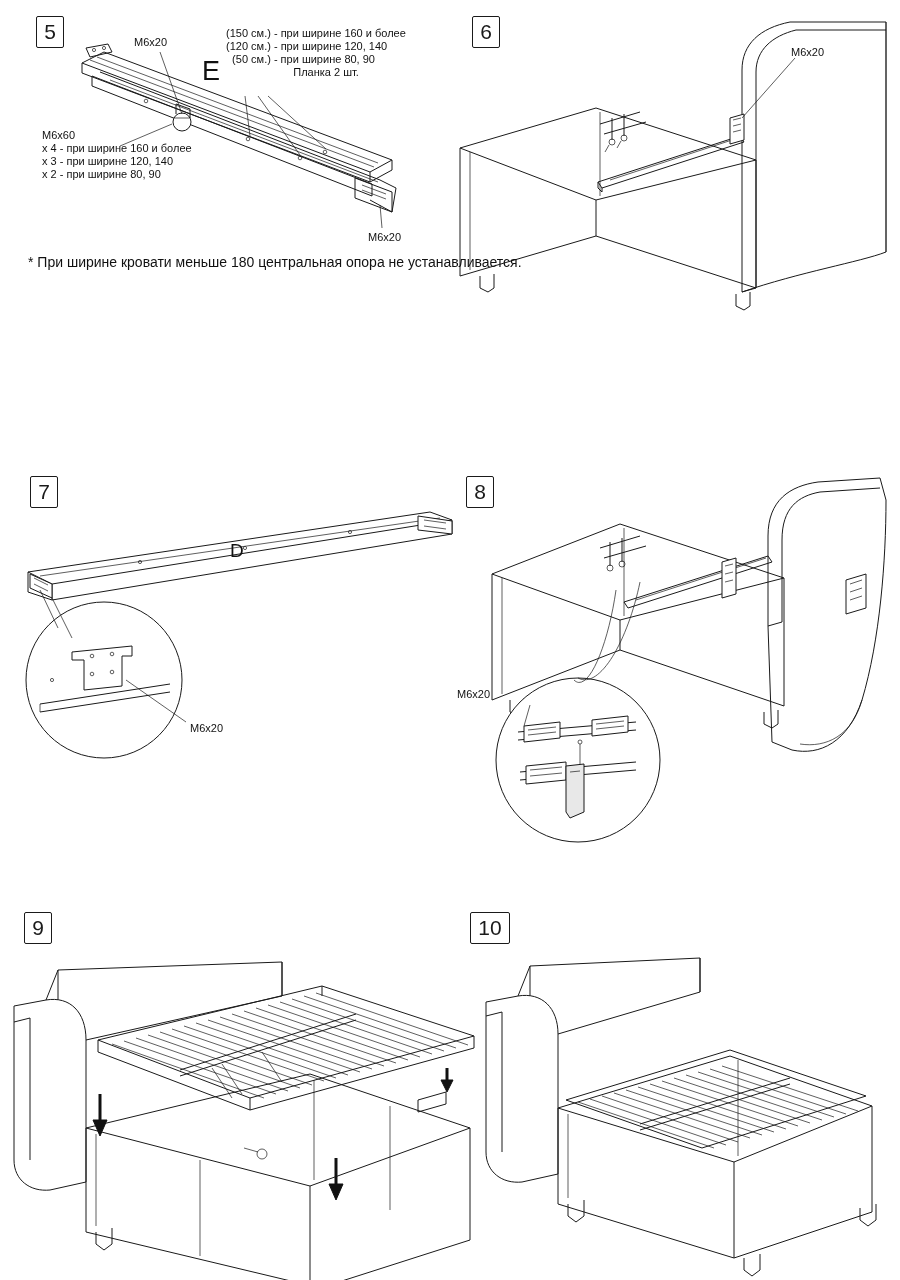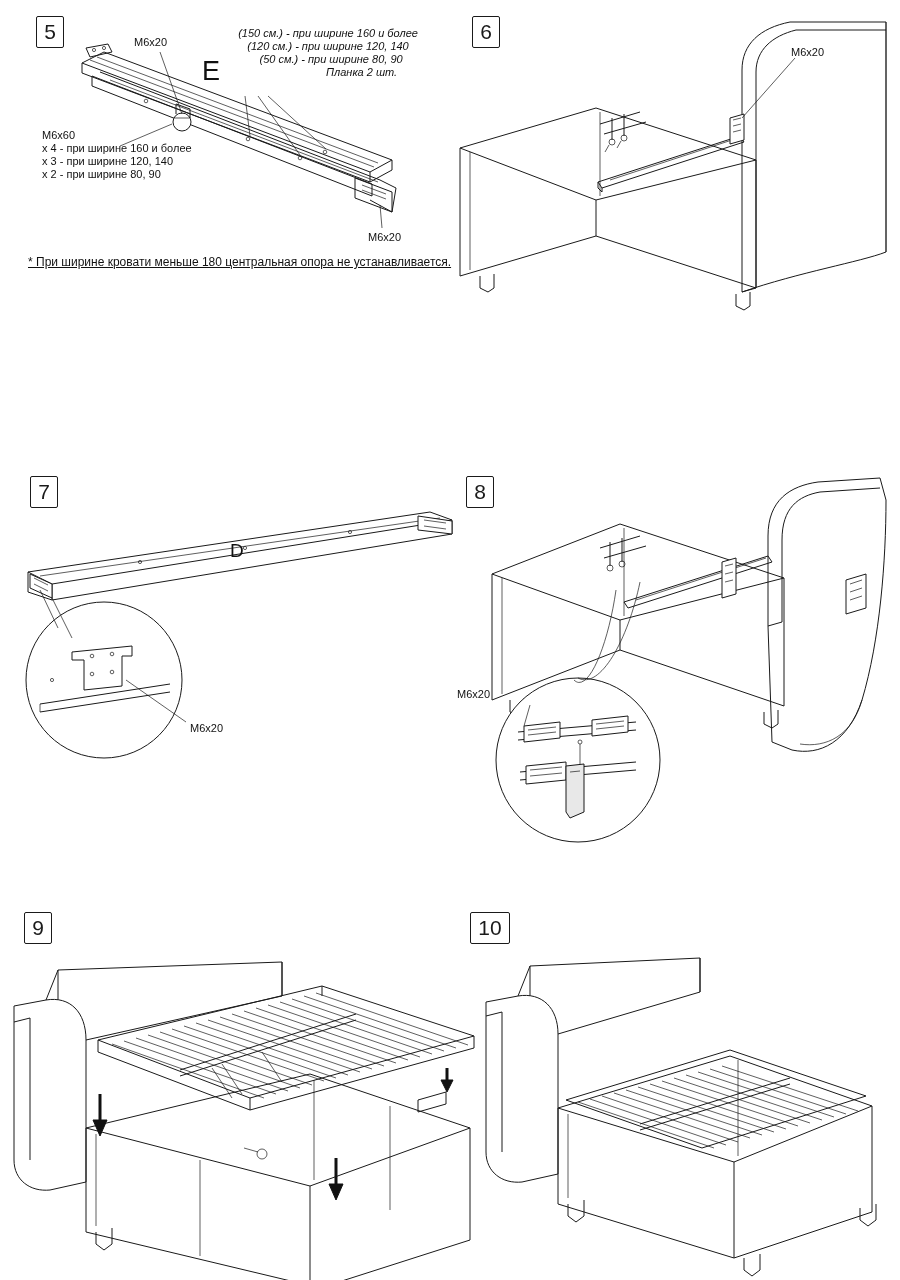--- a/index.html
+++ b/index.html
@@ -35,40 +35,39 @@
     font-family: "Liberation Sans", sans-serif;
   }
   .lbl {
     position: absolute;
     font-size: 11px;
     line-height: 13px;
     white-space: pre;
     font-family: "Liberation Sans", sans-serif;
     color: #111;
   }
-  .lbl.right { text-align: center; font-style: italic; }
+  .lbl.right { text-align: left; }
   .big-letter {
     position: absolute;
     font-size: 27px;
     font-family: "Liberation Sans", sans-serif;
     color: #111;
   }
   .mid-letter {
     position: absolute;
     font-size: 19px;
     font-family: "Liberation Sans", sans-serif;
     color: #111;
   }
   .note {
     position: absolute;
-    font-size: 12px;
+    font-size: 14px;
     line-height: 12px;
     font-family: "Liberation Sans", sans-serif;
     color: #111;
-    text-decoration: underline;
   }
   svg { display: block; }
   .art {
     position: absolute;
     top: 0; left: 0;
   }
   .ln { fill: none; stroke: #1a1a1a; stroke-width: 1; }
   .ln-thin { fill: none; stroke: #1a1a1a; stroke-width: 0.7; }
   .fillw { fill: #ffffff; stroke: #1a1a1a; stroke-width: 1; }
   .fillg { fill: #e8e8e8; stroke: #1a1a1a; stroke-width: 1; }

